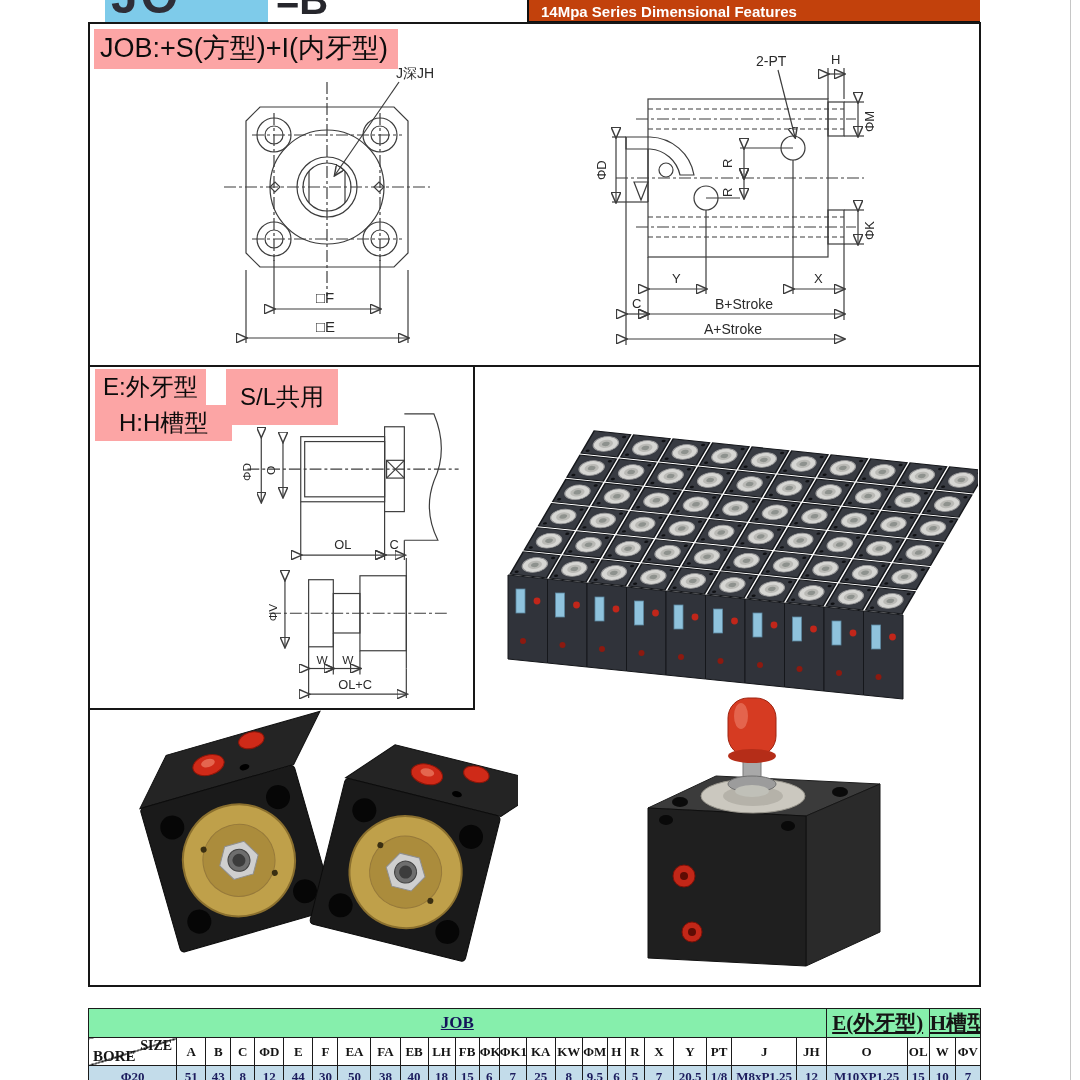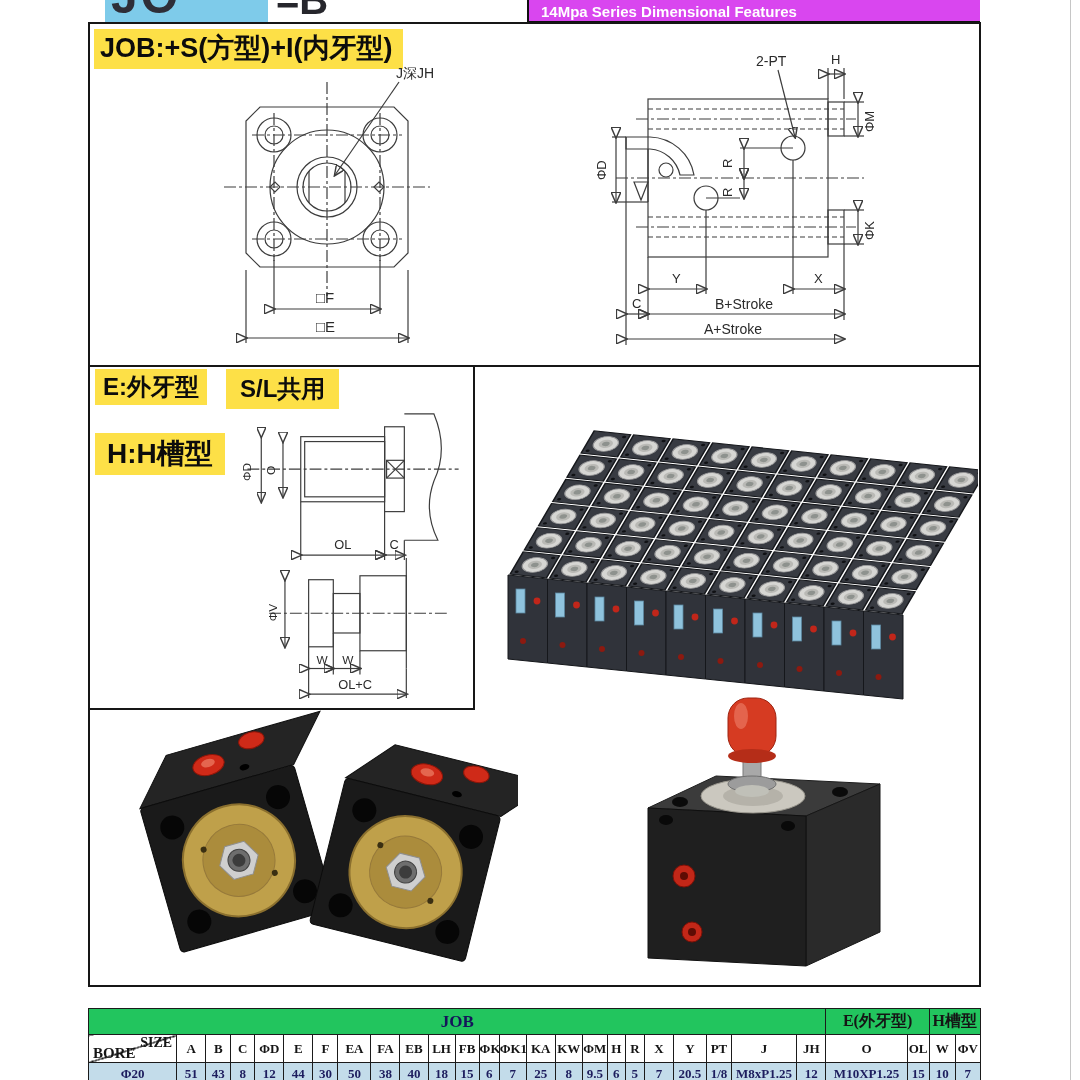--- a/index.html
+++ b/index.html
@@ -5,45 +5,45 @@
   html,body{margin:0;padding:0;background:#fff;}
   #page{position:relative;width:1080px;height:1080px;background:#ffffff;overflow:hidden;
         font-family:"Liberation Sans",sans-serif;color:#111;}
   .abs{position:absolute;}
   
   .code-hl{left:105px;top:0;width:163px;height:22px;background:#7ecbea;overflow:hidden;}
   .code-hl span{display:block;margin:-31px 0 0 6px;font-size:48px;font-weight:bold;color:#2e2e38;letter-spacing:3px;}
   .code-sfx{left:276px;top:0;width:90px;height:22px;overflow:hidden;}
   .code-sfx span{display:block;margin:-22px 0 0 0;font-size:40px;font-weight:bold;color:#26262c;}
   
-  .banner{left:527px;top:0;width:451px;height:21px;background:#d946ef;border-left:2px solid #101010;
+  .banner{left:527px;top:0;width:451px;height:21px;background:#c2410c;border-left:2px solid #101010;
           border-bottom:2px solid #101010;display:flex;align-items:flex-end;}
   .banner span{color:#fff;font-size:15px;font-weight:bold;padding:0 0 1px 12px;white-space:nowrap;}
   
   .main-box{left:88px;top:22px;width:889px;height:961px;border:2px solid #161616;background:#fff;}
-  .bluetag{background:#fde047;color:#0c0c0c;font-weight:bold;position:absolute;white-space:nowrap;}
+  .bluetag{background:#fca5a5;color:#0c0c0c;font-weight:normal;position:absolute;white-space:nowrap;}
   .tag-main{left:4px;top:5px;font-size:27px;padding:1px 10px 3px 6px;}
   .tag-e{left:5px;top:345px;font-size:24px;padding:2px 8px;}
-  .tag-sl{left:136px;top:345px;font-size:24px;padding:4px 14px;}
-  .tag-h{left:5px;top:381px;font-size:28px;padding:2px 12px;margin-top:28px;}
+  .tag-sl{left:136px;top:345px;font-size:24px;padding:12px 14px;}
+  .tag-h{left:5px;top:381px;font-size:24px;padding:2px 24px;}
   .divider-h1{left:0;top:341px;width:889px;height:0;border-top:2px solid #161616;}
   .divider-v1{left:383px;top:341px;width:0;height:343px;border-left:2px solid #161616;}
   .divider-h2{left:0;top:684px;width:385px;height:0;border-top:2px solid #161616;}
   svg text{font-family:"Liberation Sans",sans-serif;fill:#2a2a2a;}
   .draw line,.draw path,.draw rect,.draw circle,.draw polygon,.draw polyline{stroke:#3c3c3c;fill:none;stroke-width:1.2;}
   .cl{stroke-dasharray:12 3 3 3;stroke-width:0.9;}
   .hid{stroke-dasharray:5 3;stroke-width:0.9;}
   .dim{stroke-width:0.9;}
   .thin{stroke-width:0.8;}
   
   .spec-table{position:absolute;left:88px;top:1008px;border-collapse:collapse;table-layout:fixed;width:893px;
               font-family:"Liberation Serif",serif;}
   .spec-table td,.spec-table th{border:1.5px solid #1b1b1b;padding:0;text-align:center;overflow:hidden;white-space:nowrap;}
-  .gh{background:#22c55e;font-size:17px;font-weight:bold;height:25px;color:#14145a;}
-  .gh.cjk{color:#151515;font-size:16px;}
+  .gh{background:#86efac;font-size:17px;font-weight:bold;height:25px;color:#14145a;text-decoration:underline;}
+  .gh.cjk{color:#151515;font-size:21px;}
   .ch{background:#ffffff;font-size:13px;font-weight:bold;height:27px;color:#151515;}
   .dr td{background:#c3dcea;font-size:13px;font-weight:bold;height:22px;color:#1d1d5e;}
   .corner{position:relative;background:#fff;
           background-image:linear-gradient(to bottom right,transparent calc(50% - 0.7px),#1b1b1b calc(50% - 0.7px),#1b1b1b calc(50% + 0.7px),transparent calc(50% + 0.7px));}
   .corner .sz{position:absolute;top:0px;right:4px;font-size:14px;font-weight:bold;}
   .corner .br{position:absolute;bottom:0px;left:4px;font-size:15px;font-weight:bold;}
   .edge-line{left:1070px;top:0;width:1px;height:1080px;background:#c6c6c6;}
 </style>
 </head>
 <body>

